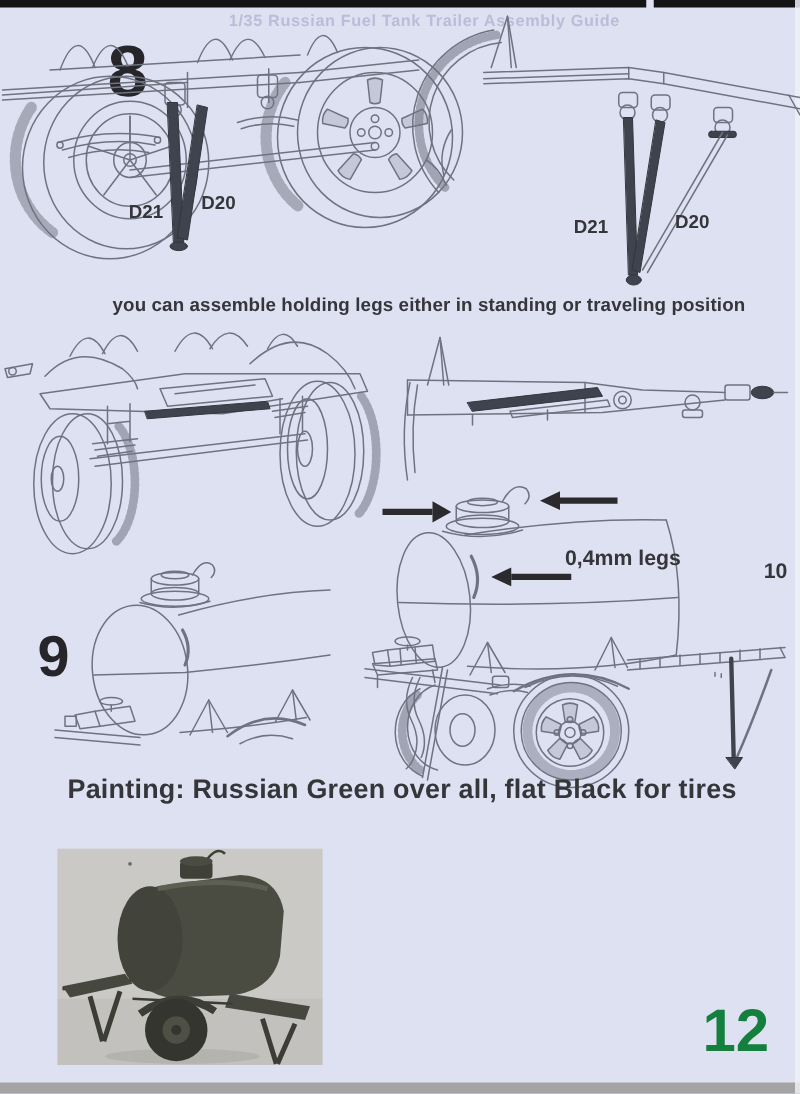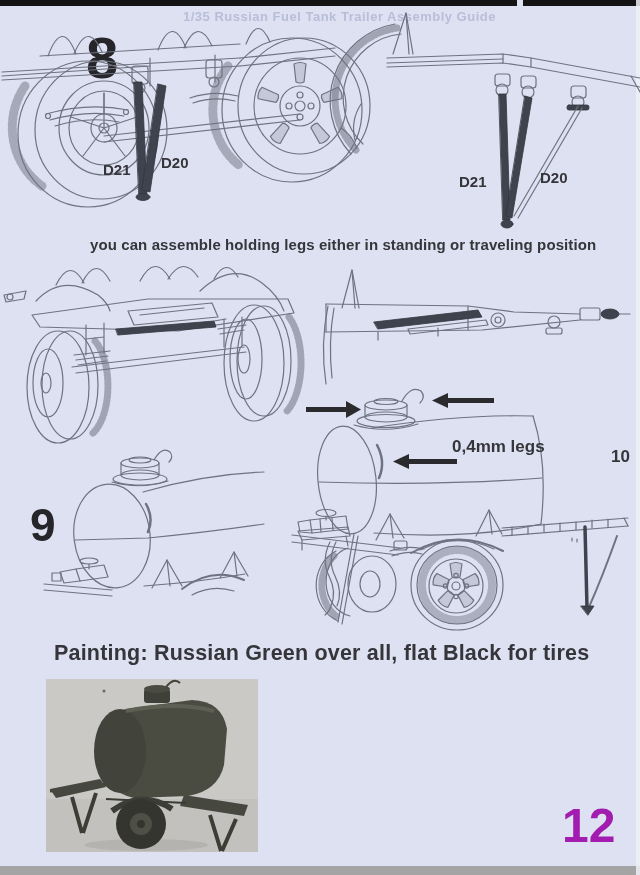--- a/index.html
+++ b/index.html
@@ -378,21 +378,21 @@
       <rect x="104" y="153" width="13" height="9" rx="2"></rect>
       <path d="M40,154 q-9,18 -1,34 q8,16 2,30 q-2,6 -6,9"></path>
       <path d="M46,154 q-9,18 -1,34 q8,16 2,30"></path>
       <path d="M64,146 L48,234 M68,148 L52,236"></path>
     </g>
   </svg>
 
   <div class="lbl" style="left:452px;top:438px;font-size:17px;">0,4mm legs</div>
   <div class="lbl" style="left:563px;top:448px;font-size:17px;margin-left:48px;">10</div>
 
-  <div class="lbl" style="left:54px;top:642px;font-size:21.5px;letter-spacing:.2px;">Painting: Russian Green over all, flat Black for tires</div>
+  <div class="lbl" style="left:54px;top:620px;font-size:21.5px;letter-spacing:.2px;">Painting: Russian Green over all, flat Black for tires</div>
 
   <div class="photo">
     <svg width="212" height="173" viewBox="0 0 212 173">
       <rect x="0" y="0" width="212" height="173" fill="#cac9c6"></rect>
       <rect x="0" y="120" width="212" height="53" fill="#c2c1be"></rect>
       <ellipse cx="100" cy="166" rx="62" ry="6" fill="#b4b3af"></ellipse>
       <circle cx="58" cy="12" r="1.5" fill="#6a6a66"></circle>
       <g>
         <path d="M4,112 L70,104" stroke="#3c3e36" stroke-width="3" fill="none"></path>
         <polygon points="4,110 54,100 60,108 10,119" fill="#46483f"></polygon>
@@ -407,15 +407,15 @@
         <ellipse cx="74" cy="72" rx="26" ry="42" fill="#42443b"></ellipse>
         <path d="M80,32 Q130,22 168,32" stroke="#5d5f53" stroke-width="4" fill="none"></path>
         <path d="M66,132 Q96,110 126,130" stroke="#3c3e36" stroke-width="6" fill="none"></path>
         <circle cx="95" cy="145" r="25" fill="#33352e"></circle>
         <circle cx="95" cy="145" r="11" fill="#4e5046"></circle>
         <circle cx="95" cy="145" r="4" fill="#33352e"></circle>
       </g>
     </svg>
   </div>
 
-  <div class="lbl" style="left:562px;top:800px;font-size:48px;color:#a21caf;">12</div>
+  <div class="lbl" style="left:562px;top:800px;font-size:48px;color:#15803d;">12</div>
 
 </div>
 
 </body></html>

